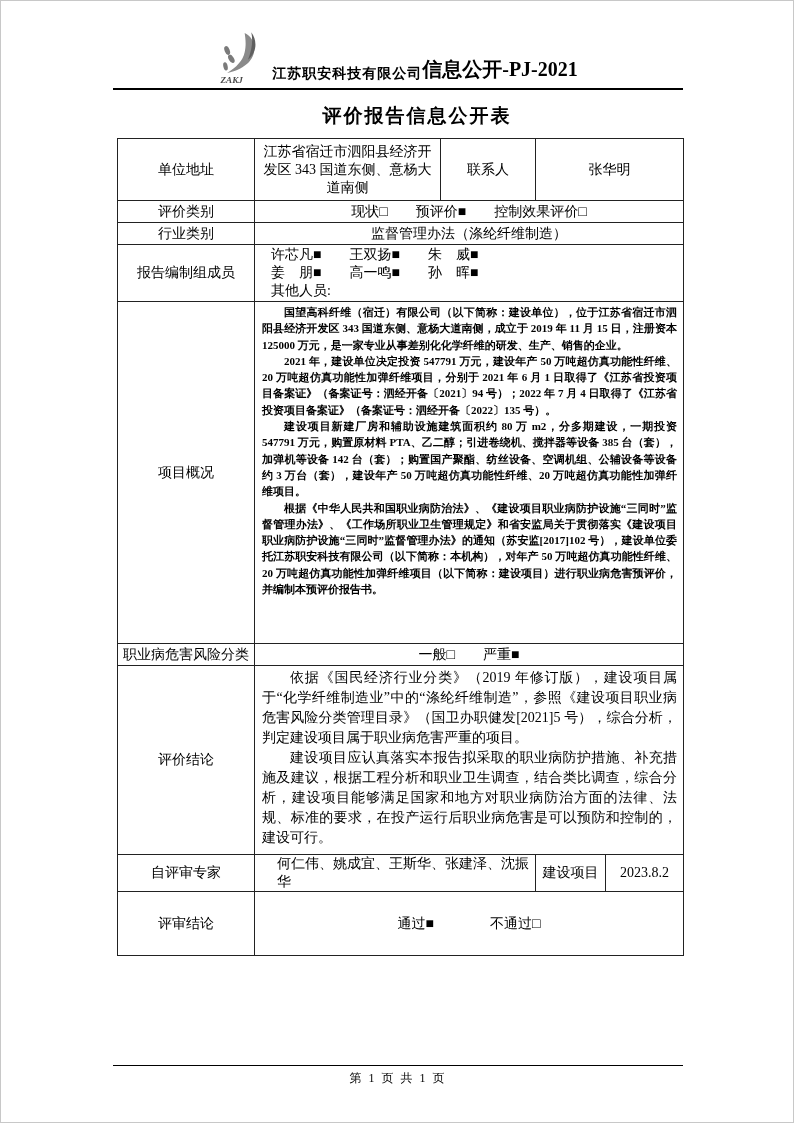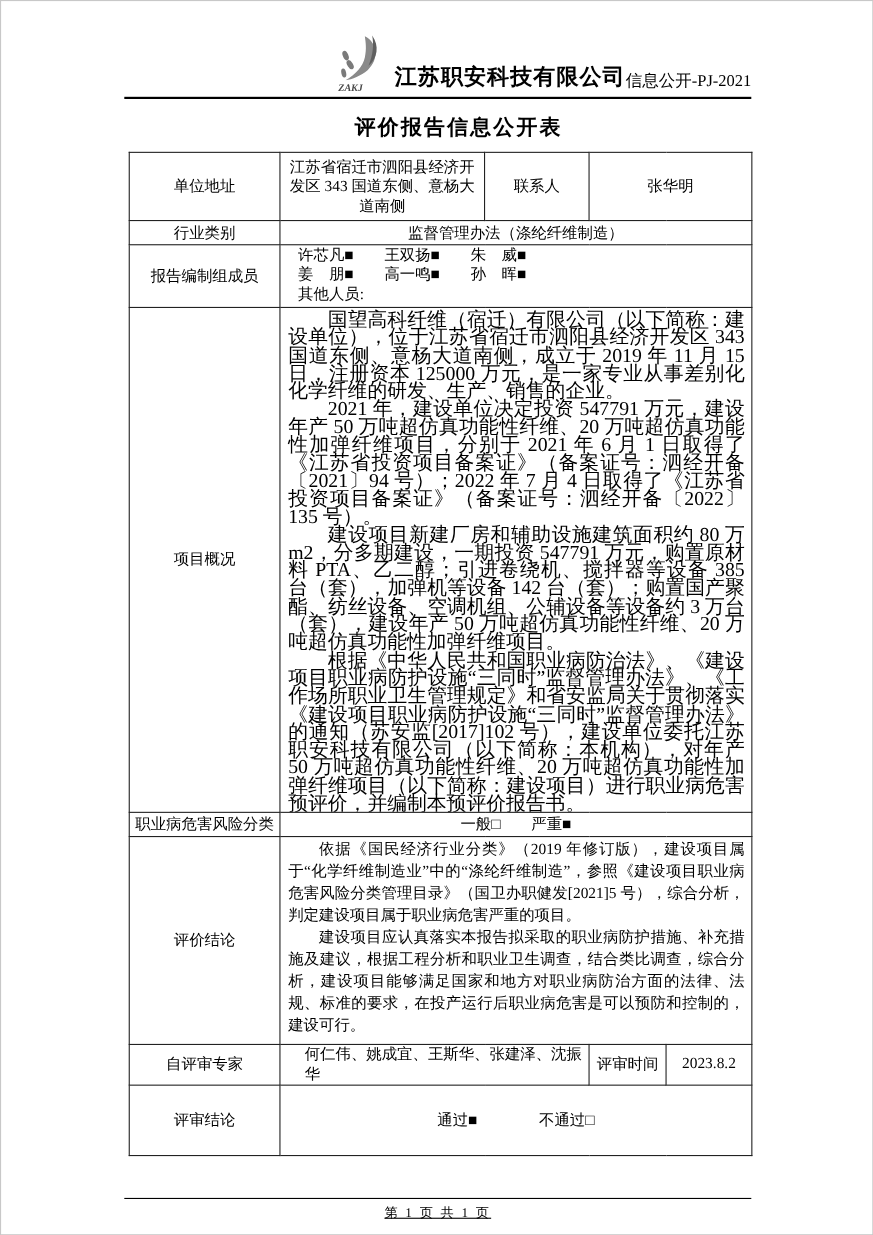--- a/index.html
+++ b/index.html
@@ -2,25 +2,25 @@
 <html><head>
 <meta charset="utf-8">
 <style>
   html,body{margin:0;padding:0;background:#fff;}
   body{width:794px;height:1123px;position:relative;overflow:hidden;
        font-family:"Liberation Serif","DejaVu Serif",serif;color:#000;}
   .page{position:absolute;inset:0;border:1px solid #c8c8c8;box-sizing:border-box;}
 
   
   .header{position:absolute;left:112px;width:570px;top:26px;height:58px;
-          display:flex;align-items:flex-end;justify-content:flex-end;
+          display:flex;align-items:flex-end;justify-content:center;
           border-bottom:2.5px solid #000;padding-bottom:3px;box-sizing:content-box;}
   .header-left{display:flex;align-items:flex-end;gap:4px;}
-  .company{font-size:20px;font-weight:bold;letter-spacing:1px;padding-bottom:2px;}
-  .docno{font-size:15px;font-weight:normal;padding-bottom:2px;}
+  .company{font-size:14px;font-weight:bold;letter-spacing:1px;padding-bottom:2px;}
+  .docno{font-size:20px;font-weight:bold;padding-bottom:2px;}
 
   
   .doc-title{position:absolute;left:0;right:0;top:102px;text-align:center;
              font-size:19px;font-weight:bold;letter-spacing:2px;margin-left:40px;}
 
   
   table.main{position:absolute;left:116px;top:137px;border-collapse:collapse;
              table-layout:fixed;width:566px;}
   td{border:1px solid #222;font-size:14px;padding:0 3px;vertical-align:middle;
      overflow:hidden;box-sizing:border-box;}
@@ -38,25 +38,25 @@
   tr.r10 td{height:64px;}
 
   .opt{margin:0 14px;white-space:nowrap;}
   .opt-wide{margin:11px 28px;white-space:nowrap;}
 
   td.team-cell{vertical-align:middle;padding-left:16px;}
   .team-line{line-height:18px;text-align:left;}
 
   td.paras{vertical-align:top;padding:2px 6px 0 7px;text-align:justify;}
   td.paras p{margin:0;text-indent:2em;}
-  .tight p{line-height:16.3px;font-size:18px;}
+  .tight p{line-height:16.3px;font-size:11px;font-weight:bold;}
   .loose p{line-height:20px;}
 
   
-  .footer{position:absolute;left:112px;width:570px;top:1088px;text-align:center;text-decoration:underline;}
+  .footer{position:absolute;left:112px;width:570px;top:1064px;text-align:center;}
   .footer-line{border-top:1.5px solid #000;margin-bottom:4px;}
   .footer-text{font-size:12px;letter-spacing:2px;}
 </style>
 </head>
 <body>
 
 <div class="page">
 
   <div class="header">
     <div class="header-left">
@@ -86,20 +86,26 @@
 
     <tbody>
 
     <tr class="r2">
       <td class="lbl">单位地址</td>
       <td class="center">江苏省宿迁市泗阳县经济开发区 343 国道东侧、意杨大道南侧</td>
       <td class="lbl">联系人</td>
       <td class="center" colspan="2">张华明</td>
     </tr>
 
+    <tr class="r3">
+      <td class="lbl">评价类别</td>
+      <td class="center" colspan="4">
+        <span class="opt">现状□</span><span class="opt">预评价■</span><span class="opt">控制效果评价□</span>
+      </td>
+    </tr>
 
     <tr class="r4">
       <td class="lbl">行业类别</td>
       <td class="center" colspan="4">监督管理办法（涤纶纤维制造）</td>
     </tr>
 
     <tr class="r5">
       <td class="lbl">报告编制组成员</td>
       <td class="team-cell" colspan="4">
         <div class="team-line">许芯凡■　　王双扬■　　朱　威■</div>
@@ -129,21 +135,21 @@
       <td class="lbl">评价结论</td>
       <td class="paras loose" colspan="4">
         <p>依据《国民经济行业分类》（2019 年修订版），建设项目属于“化学纤维制造业”中的“涤纶纤维制造”，参照《建设项目职业病危害风险分类管理目录》（国卫办职健发[2021]5 号），综合分析，判定建设项目属于职业病危害严重的项目。</p>
         <p>建设项目应认真落实本报告拟采取的职业病防护措施、补充措施及建议，根据工程分析和职业卫生调查，结合类比调查，综合分析，建设项目能够满足国家和地方对职业病防治方面的法律、法规、标准的要求，在投产运行后职业病危害是可以预防和控制的，建设可行。</p>
       </td>
     </tr>
 
     <tr class="r9">
       <td class="lbl">自评审专家</td>
       <td colspan="2" style="padding-left:22px;">何仁伟、姚成宜、王斯华、张建泽、沈振华</td>
-      <td class="lbl">评审时间</td>
+      <td class="lbl">建设项目</td>
       <td class="center">2023.8.2</td>
     </tr>
 
     <tr class="r10">
       <td class="lbl">评审结论</td>
       <td class="center" colspan="4">
         <span class="opt-wide">通过■</span><span class="opt-wide">不通过□</span>
       </td>
     </tr>
   </tbody>

